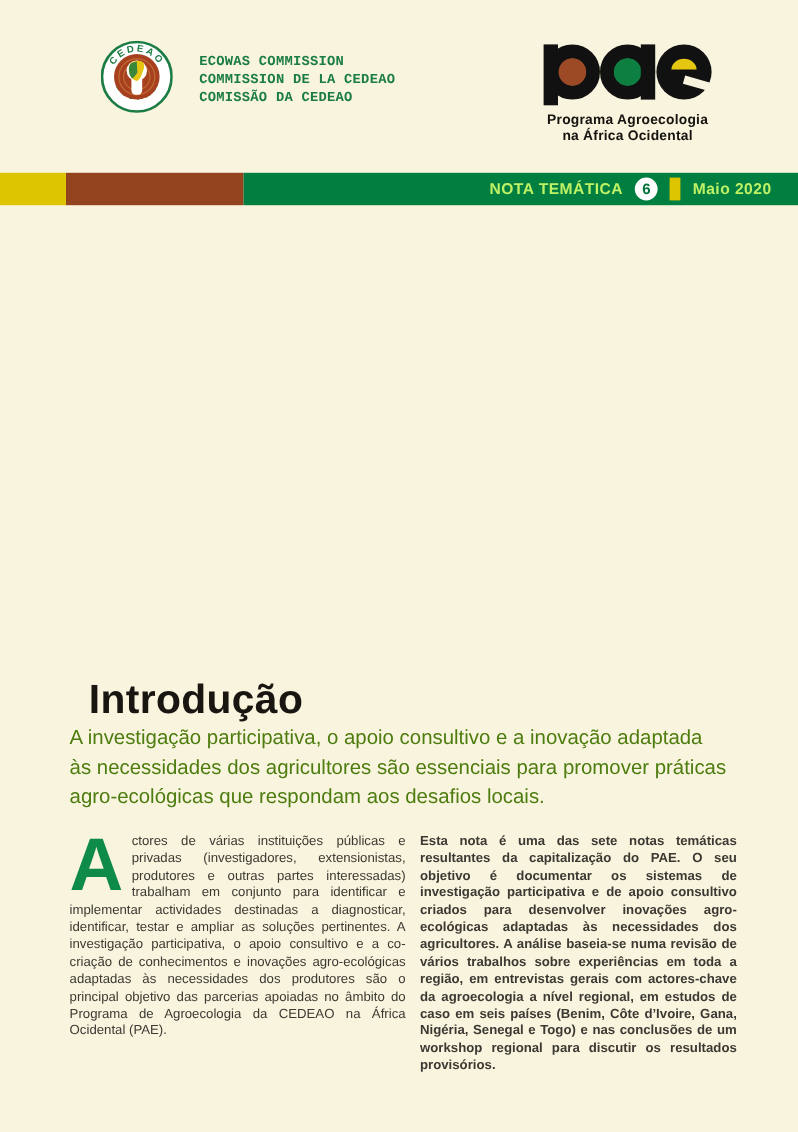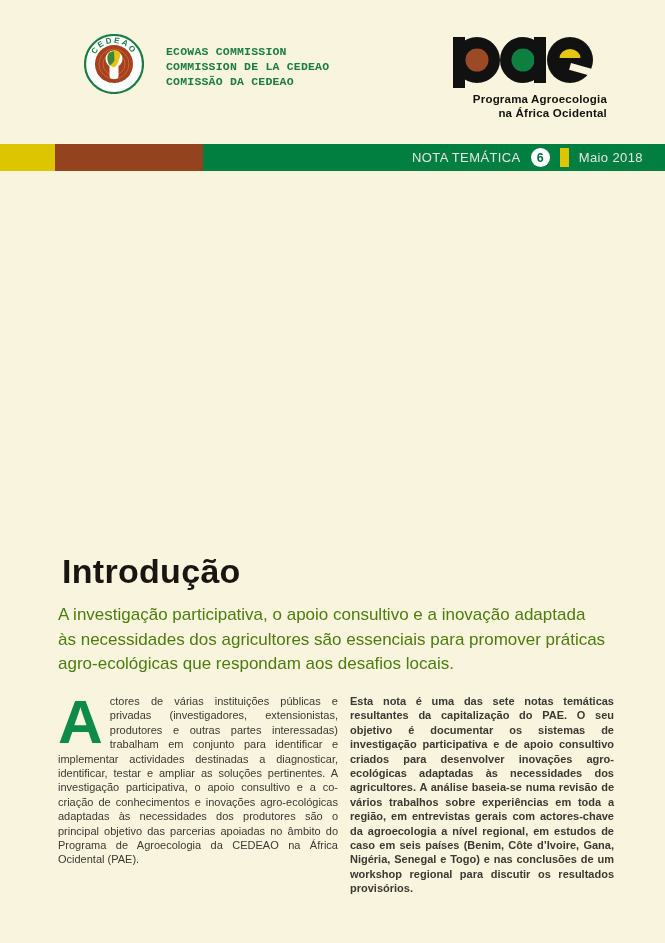--- a/index.html
+++ b/index.html
@@ -14,30 +14,30 @@
   
   .header{position:absolute;top:0;left:0;width:665px;height:144px;}
   .ecowas{position:absolute;left:84px;top:34px;display:flex;align-items:center;gap:22px;}
   .ecowas-lines{
     color:#1b7c44;font-weight:bold;font-size:11.5px;line-height:15px;
     letter-spacing:.2px;white-space:pre-line;font-family:Liberation Mono, monospace;
   }
   .pae{position:absolute;right:58px;top:28px;width:168px;text-align:center;}
   .pae-tagline{
     color:#151310;font-weight:bold;font-size:11.5px;line-height:13.5px;
-    white-space:pre-line;margin-top:1px;letter-spacing:.2px;text-align:right;
+    white-space:pre-line;margin-top:1px;letter-spacing:.2px;
   }
 
   
   .banner{position:absolute;top:144px;left:0;width:665px;height:27px;display:flex;}
   .seg-yellow{width:55px;height:100%;background:#ddc502;}
   .seg-brown{width:148px;height:100%;background:#94431f;}
   .seg-green{flex:1;height:100%;background:#007f41;display:flex;align-items:center;
     justify-content:flex-end;gap:10px;padding-right:22px;box-sizing:border-box;}
-  .banner-label,.banner-date{color:#e5e5e5;font-weight:normal;font-size:13px;letter-spacing:.4px;}
+  .banner-label,.banner-date{color:#bef264;font-weight:bold;font-size:13px;letter-spacing:.4px;}
   .banner-badge{
     width:19px;height:19px;border-radius:50%;background:#fff;color:#00713a;
     font-weight:bold;font-size:12.5px;display:flex;align-items:center;justify-content:center;
   }
   .banner-sep{width:9px;height:19px;background:#ddc502;}
 
   
   .panel{
     position:absolute;top:171px;left:0;width:598px;height:307px;
     background:#fffdf0;border-bottom-right-radius:90px;
@@ -123,26 +123,26 @@
     </div>
   </div>
 
   <div class="banner">
     <div class="seg-yellow"></div>
     <div class="seg-brown"></div>
     <div class="seg-green">
       <span class="banner-label">NOTA TEMÁTICA</span>
       <span class="banner-badge">6</span>
       <span class="banner-sep"></span>
-      <span class="banner-date">Maio 2018</span>
+      <span class="banner-date">Maio 2020</span>
     </div>
   </div>
 
 
-  <h2 class="intro-heading" style="margin:4px">Introdução</h2>
+  <h2 class="intro-heading" style="margin:16px">Introdução</h2>
 
   <p class="lead" style="margin:0">A investigação participativa, o apoio consultivo e a inovação adaptada
 às necessidades dos agricultores são essenciais para promover práticas
 agro-ecológicas que respondam aos desafios locais.</p>
 
   <div class="columns">
     <div class="col col1">
       <span class="dropcap">A</span><span>ctores de várias instituições públicas e privadas (investigadores, extensionistas, produtores e outras partes interessadas) trabalham em conjunto para identificar e implementar actividades destinadas a diagnosticar, identificar, testar e ampliar as soluções pertinentes. A investigação participativa, o apoio consultivo e a co-criação de conhecimentos e inovações agro-ecológicas adaptadas às necessidades dos produtores são o principal objetivo das parcerias apoiadas no âmbito do Programa de Agroecologia da CEDEAO na África Ocidental (PAE).</span>
     </div>
     <div class="col col2">Esta nota é uma das sete notas temáticas resultantes da capitalização do PAE. O seu objetivo é documentar os sistemas de investigação participativa e de apoio consultivo criados para desenvolver inovações agro-ecológicas adaptadas às necessidades dos agricultores. A análise baseia-se numa revisão de vários trabalhos sobre experiências em toda a região, em entrevistas gerais com actores-chave da agroecologia a nível regional, em estudos de caso em seis países (Benim, Côte d’Ivoire, Gana, Nigéria, Senegal e Togo) e nas conclusões de um workshop regional para discutir os resultados provisórios.</div>

